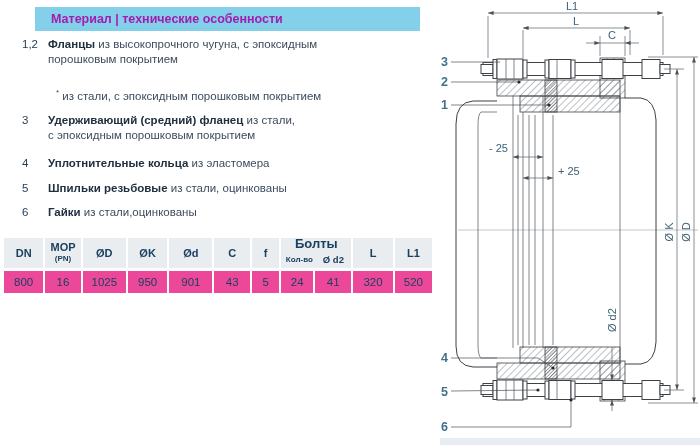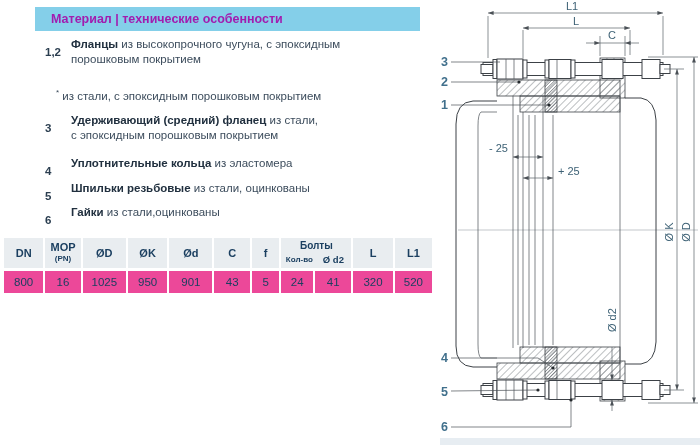--- a/index.html
+++ b/index.html
@@ -8,40 +8,40 @@
     font-family:"Liberation Sans","DejaVu Sans",sans-serif;overflow:hidden;
   }
   
   .banner{
     position:absolute;left:35px;top:7px;width:385px;height:24px;
     background:#84cfe9;color:#a21caf;font-size:12.5px;font-weight:bold;
     display:flex;align-items:center;padding-left:16px;box-sizing:border-box;
   }
   .feat{position:absolute;left:0;width:432px;font-size:11.5px;line-height:15px;color:#3c4c5c;}
   .feat .row{display:flex;}
-  .feat .num{width:26px;padding-left:45px;flex:none;font-weight:bold;color:#2b3e50;margin-top:8px;}
+  .feat .num{width:26px;padding-left:22px;flex:none;font-weight:normal;color:#2b3e50;}
   .feat b{color:#21303f;}
   .note{position:absolute;left:56px;font-size:11.5px;color:#3c4c5c;text-align:center;}
   .note sup{font-size:8px;}
   
   .tbl{position:absolute;left:4px;top:238px;width:428px;display:flex;column-gap:2px;}
   .col{display:flex;flex-direction:column;row-gap:3px;}
   .hcell{
     background:#e9edf0;height:30px;display:flex;align-items:center;justify-content:center;
     font-size:11px;font-weight:bold;color:#1b3f60;flex-direction:column;line-height:11px;
   }
   .hcell .sub{font-size:8px;font-weight:bold;}
   .vcell{
     background:#ec4899;height:22px;display:flex;align-items:center;justify-content:center;
     font-size:11.5px;color:#1b3f60;
   }
   .bolts{display:flex;flex-direction:column;row-gap:3px;}
   .bolts .bhead{background:#e9edf0;height:30px;display:flex;flex-direction:column;}
   .bolts .btitle{height:13px;display:flex;align-items:flex-end;justify-content:center;
-    font-size:10px;font-weight:bold;color:#1b3f60;}
+    font-size:13px;font-weight:bold;color:#1b3f60;}
   .bolts .bsubs{flex:1;display:flex;}
   .bolts .bsub1{width:36px;font-size:8px;font-weight:bold;color:#1b3f60;
     display:flex;align-items:center;justify-content:center;}
   .bolts .bsub2{width:32px;font-size:9.5px;font-weight:bold;color:#1b3f60;
     display:flex;align-items:center;justify-content:center;}
   .bolts .bvals{display:flex;column-gap:2px;}
   
   .diagram{position:absolute;left:430px;top:0;}
   .ln{stroke:#3c4146;stroke-width:1;fill:none;}
   .thin{stroke:#4a5056;stroke-width:0.7;fill:none;}

